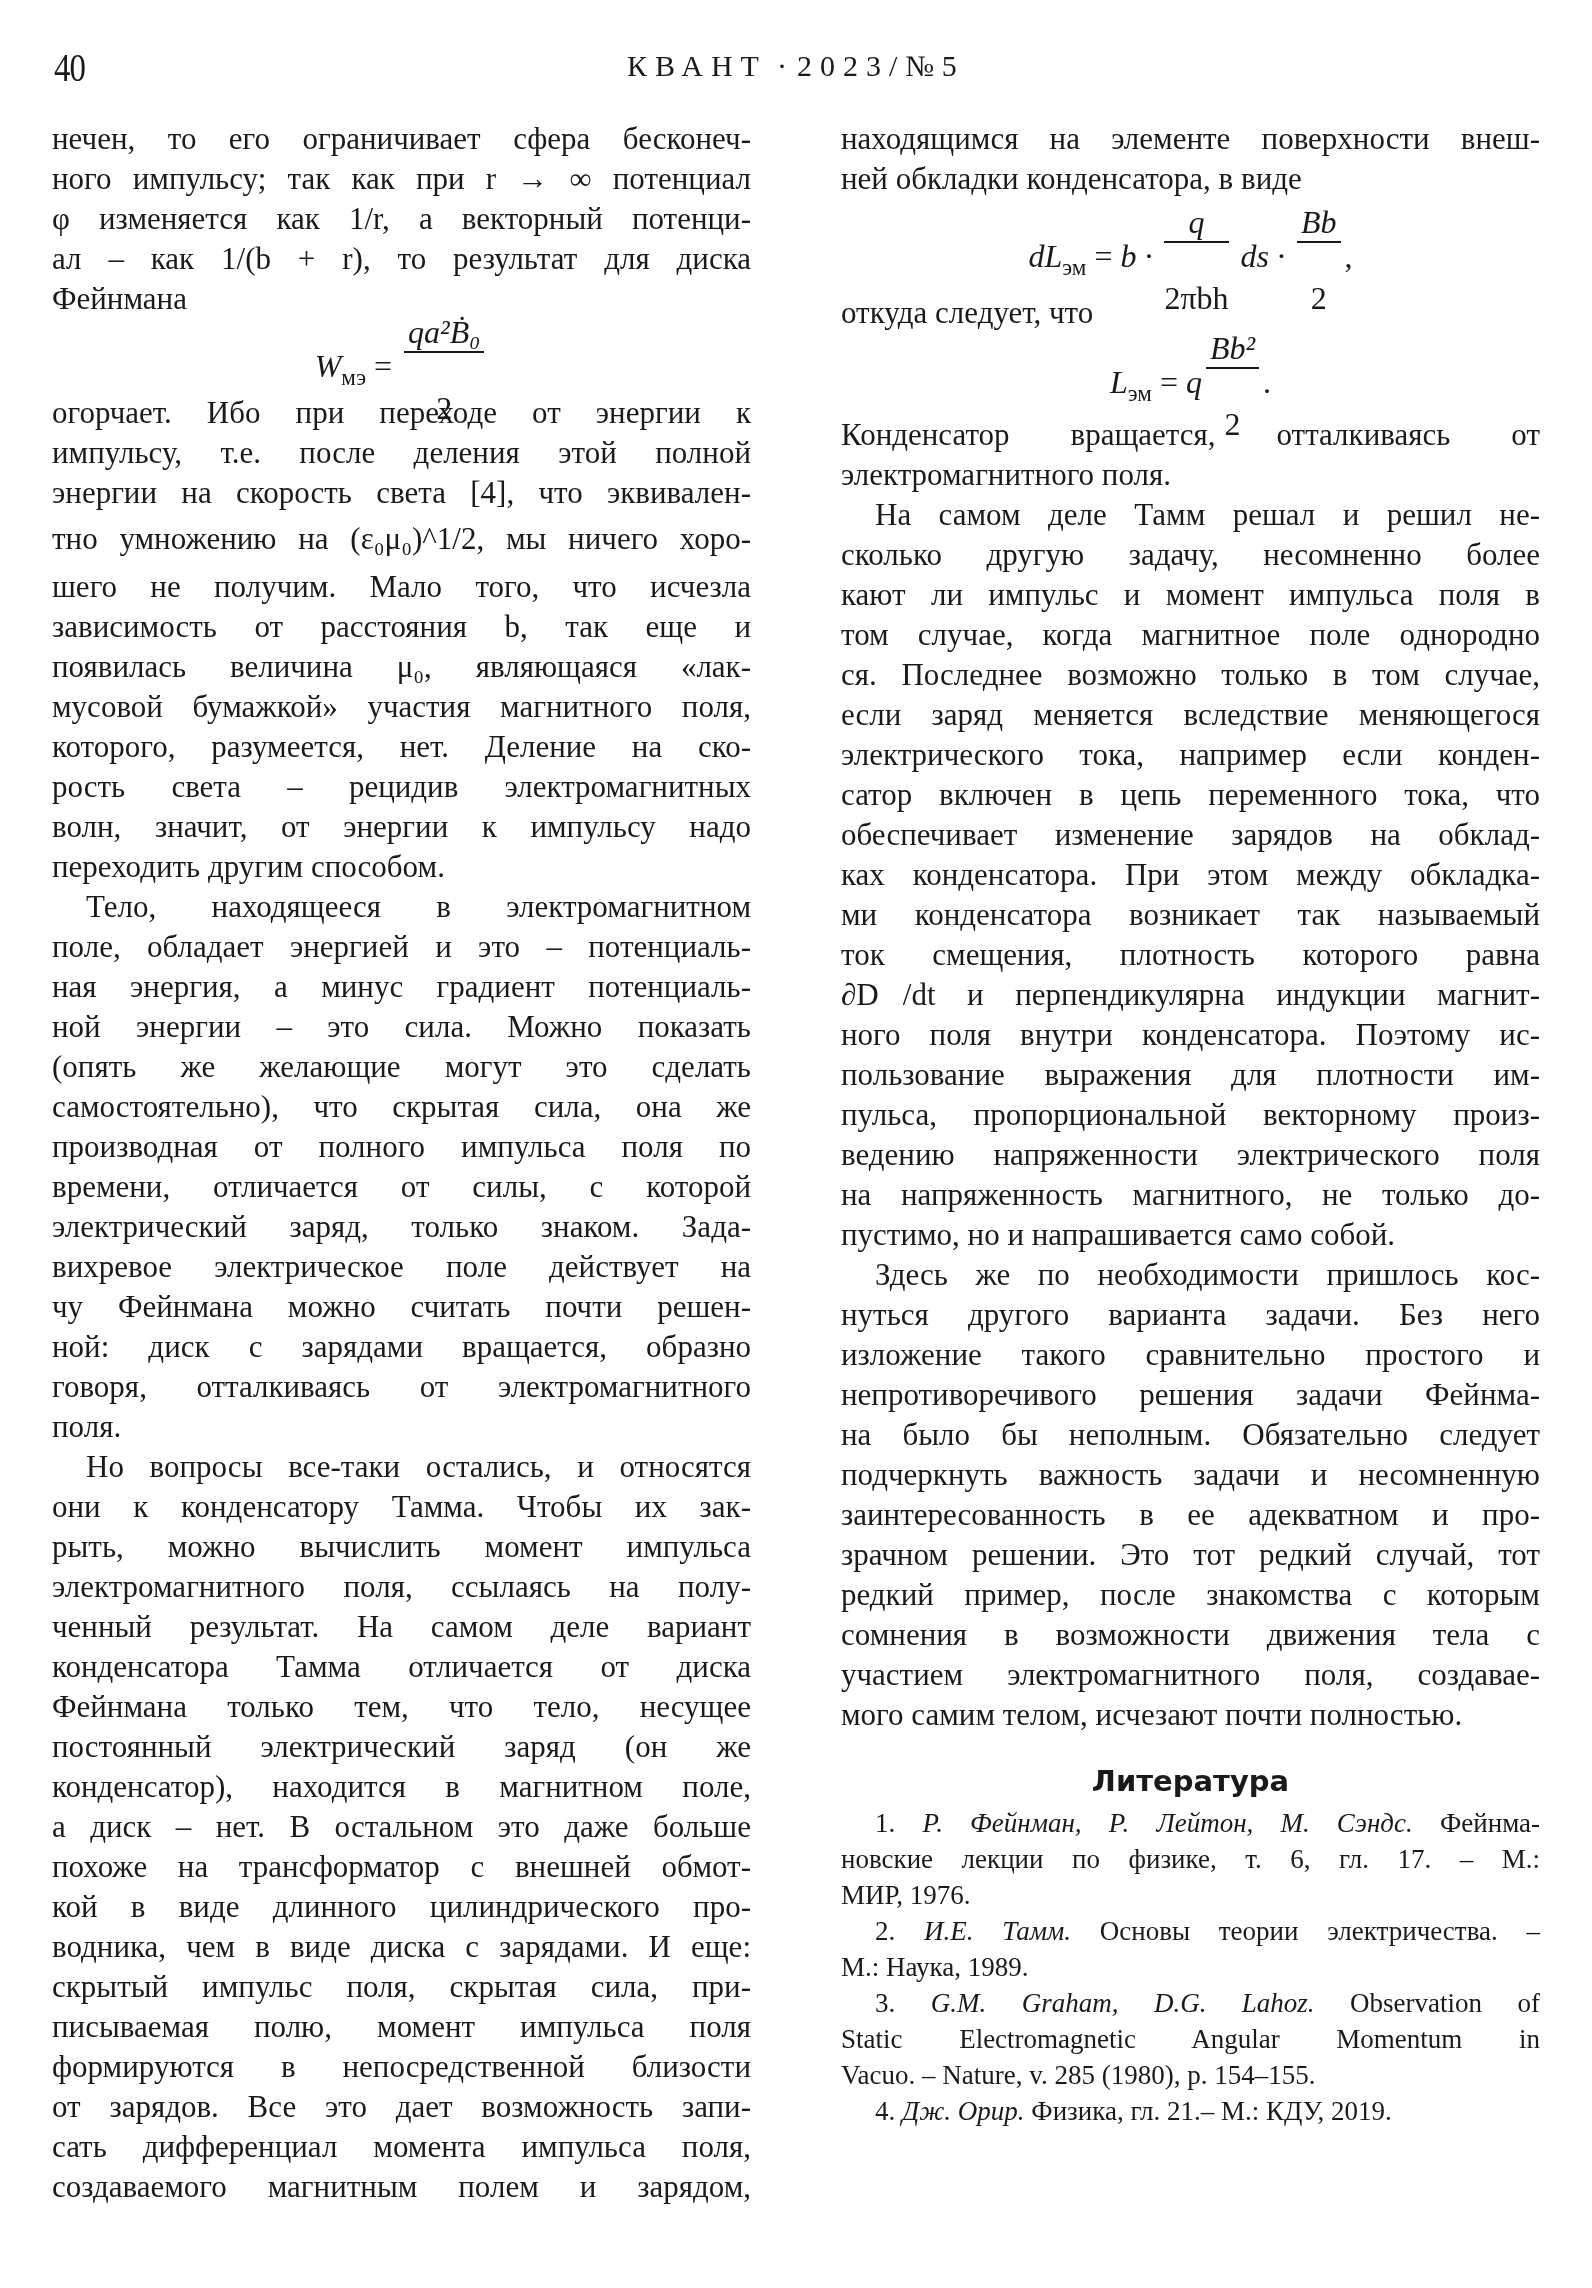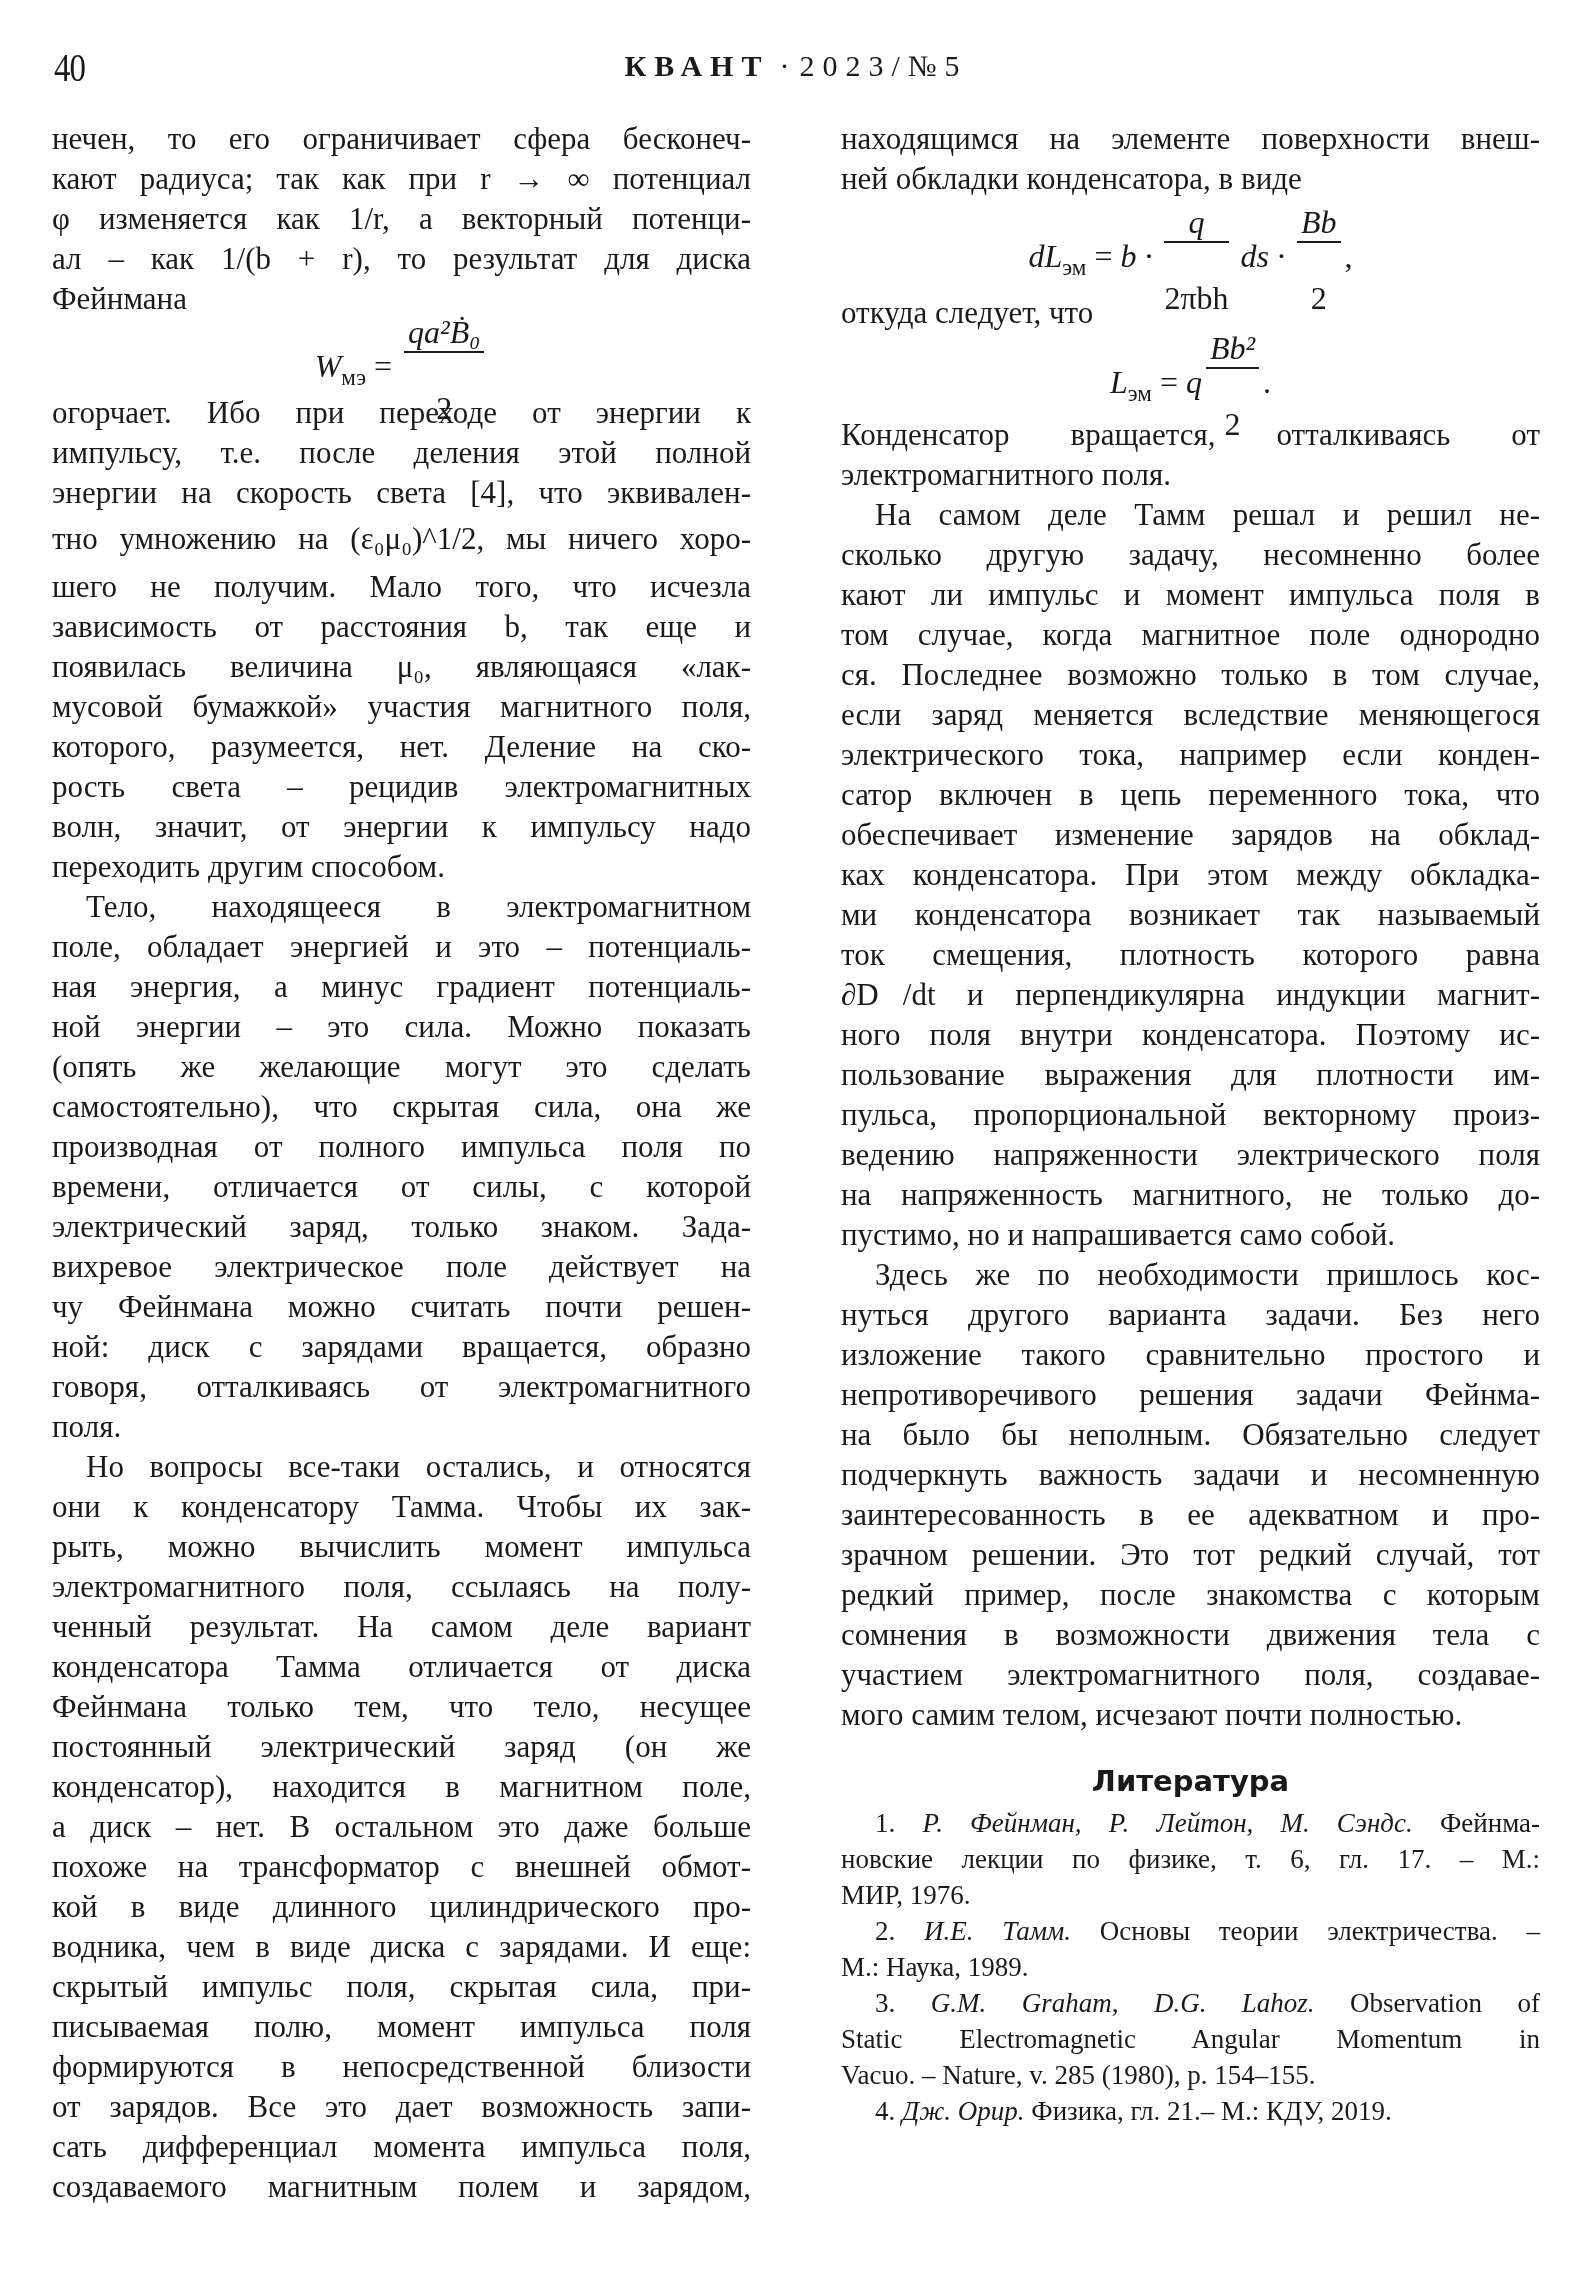--- a/index.html
+++ b/index.html
@@ -10,21 +10,21 @@
   }
   .page-number {
     position: absolute; left: 54px; top: 44px;
     font-size: 40px; line-height: 48px; letter-spacing: -1px;
     transform: scaleX(0.82); transform-origin: left top;
   }
   .running-head {
     position: absolute; left: 0; width: 1592px; top: 48px; text-align: center;
     font-size: 30px; line-height: 36px;
   }
-  .running-head .brand { font-weight: bold; letter-spacing: 8px; }
+  .running-head .brand { font-weight: normal; letter-spacing: 8px; }
   .running-head .sep { margin: 0 10px; }
   .running-head .issue { letter-spacing: 8px; }
 
   .column {
     position: absolute; top: 119px; width: 699px;
     font-size: 31px; line-height: 40px;
     text-align: justify;
   }
   .col-left { left: 52px; }
   .col-right { left: 841px; }
@@ -53,21 +53,21 @@
 <body>
 
 <div class="page-number">40</div>
 <div class="running-head">
   <span class="brand">КВАНТ</span><span class="sep">·</span><span class="issue">2023/№5</span>
 </div>
 
 <div class="column col-left">
   <p>
     <span class="line">нечен, то его ограничивает сфера бесконеч-</span>
-    <span class="line">кают радиуса; так как при r → ∞ потенциал</span>
+    <span class="line">ного импульсу; так как при r → ∞ потенциал</span>
     <span class="line">φ изменяется как 1/r, а векторный потенци-</span>
     <span class="line">ал – как 1/(b + r), то результат для диска</span>
     <span class="line last">Фейнмана</span>
   </p>
   <div class="formula" style="height:78px; margin-top:-6px;">
     <span>W</span><span class="sub">мэ</span>
     <span style="font-style:normal">=</span>
     <span class="frac">
       <span class="num">qa²Ḃ₀</span>
       <span class="den">2</span>

